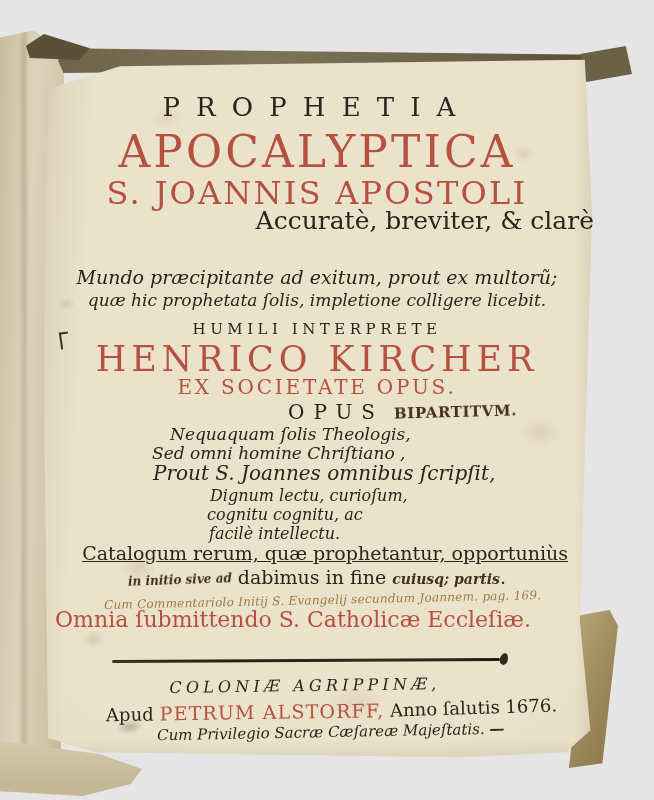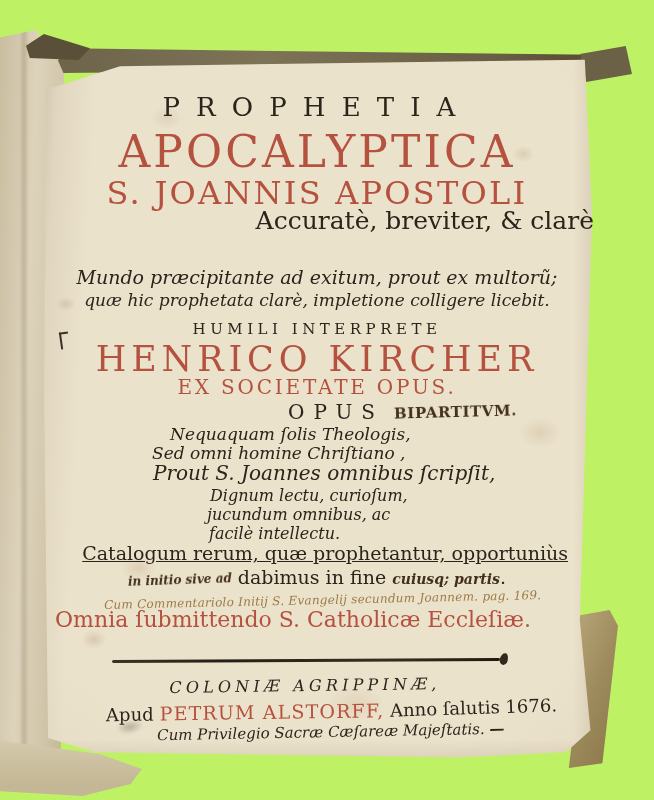--- a/index.html
+++ b/index.html
@@ -1,16 +1,16 @@
 <!DOCTYPE html>
 <html style="--red-ink: #b5513f; --black-ink: #2b241b; --annotation-dark: #43301a; --annotation-light: #9c7a45; --page-cream: #ebe2cc; --vellum: #d5caaf; --edge-dark: #6b6147; --fore-edge: #b09d6f;"><head>
 <meta charset="utf-8">
 <style>
   html,body{margin:0;padding:0;background:#ffffff;}
-  .photo{position:relative;width:654px;height:800px;background:#bef264;overflow:hidden;
+  .photo{position:relative;width:654px;height:800px;background:#e5e5e5;overflow:hidden;
          font-family:"DejaVu Serif", serif;}
 
   
   .cover-left{position:absolute;left:0;top:30px;width:64px;height:762px;z-index:1;
     background:linear-gradient(92deg,#c9bd9f 0%,#ddd3bc 42%,#d2c7ab 72%,#c2b694 100%);
     clip-path:polygon(0 1%,55% 0,80% 2.5%,100% 4.5%,95% 96%,100% 98.5%,50% 100%,0 98%);}
   .cover-left:after{content:"";position:absolute;left:30%;top:0;width:10px;height:100%;
     background:linear-gradient(90deg,transparent,rgba(120,104,70,.25),transparent);}
   .cover-bottom{position:absolute;left:0;top:736px;width:142px;height:60px;z-index:1;
     background:linear-gradient(180deg,#d6cbae,#c3b795 80%);
@@ -110,34 +110,34 @@
   <div class="fore-edge"></div>
   <div class="fold-notch"></div>
   <div class="page"></div>
 
   <div class="content">
     <div class="line ctr t-prophetia">PROPHETIA</div>
     <div class="line ctr red t-apocalyptica">APOCALYPTICA</div>
     <div class="line ctr red t-joannis">S. JOANNIS APOSTOLI</div>
     <div class="line ctr t-accurate">Accuratè, breviter, &amp; clarè</div>
     <div class="line ctr it t-mundo1">Mundo præcipitante ad exitum, prout ex multorũ;</div>
-    <div class="line ctr it t-mundo2">quæ hic prophetata clarè, impletione colligere licebit.</div>
+    <div class="line ctr it t-mundo2">quæ hic prophetata ſolis, impletione colligere licebit.</div>
     <div class="line ctr t-humili">HUMILI INTERPRETE</div>
     <div class="line ctr red t-henrico">HENRICO KIRCHER</div>
     <div class="line ctr red t-societate">EX SOCIETATE OPUS.</div>
 
     <div class="line t-opus-line">
       <span class="t-opus-word">OPUS</span><span class="hand-dark t-bipartitum">BIPARTITVM.</span>
     </div>
 
     <div class="line it t-aud1">Nequaquam ſolis Theologis,</div>
     <div class="line it t-aud2">Sed omni homine Chriſtiano ,</div>
     <div class="line it t-aud3">Prout S. Joannes omnibus ſcripſit,</div>
     <div class="line it t-aud4">Dignum lectu, curioſum,</div>
-    <div class="line it t-aud5">jucundum omnibus, ac</div>
+    <div class="line it t-aud5">cognitu cognitu, ac</div>
     <div class="line it t-aud6">facilè intellectu.</div>
 
     <div class="line t-catalog1">Catalogum rerum, quæ prophetantur, opportuniùs</div>
     <div class="line ctr t-catalog2">
       <span class="hand-dark t-in-initio">in initio sive ad</span>
       <span>dabimus in fine</span>
       <span class="hand-dark t-cuiusque">cuiusq; partis</span><span>.</span>
     </div>
     <div class="line it t-comment">Cum Commentariolo Initij S. Evangelij secundum Joannem. pag. 169.</div>
     <div class="line red t-omnia">Omnia ſubmittendo S. Catholicæ Eccleſiæ.</div>

